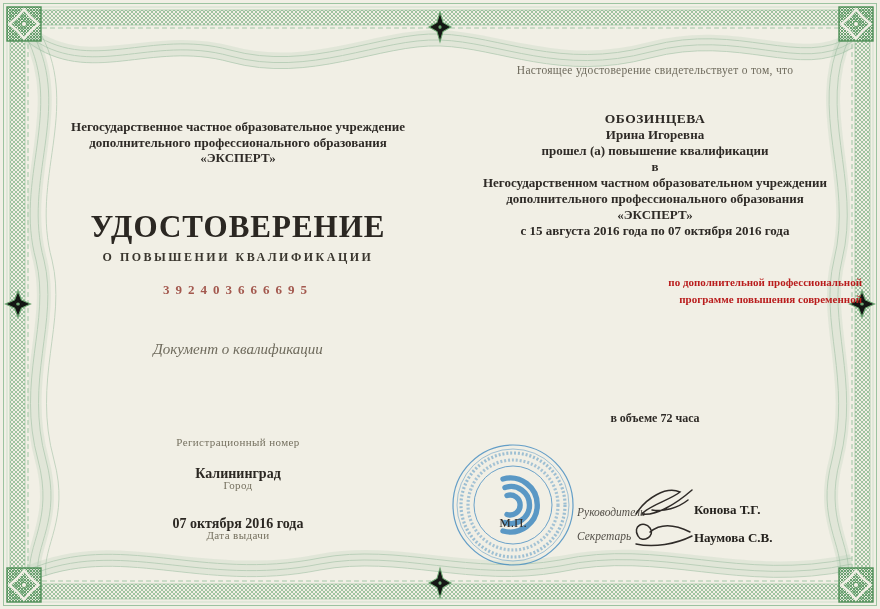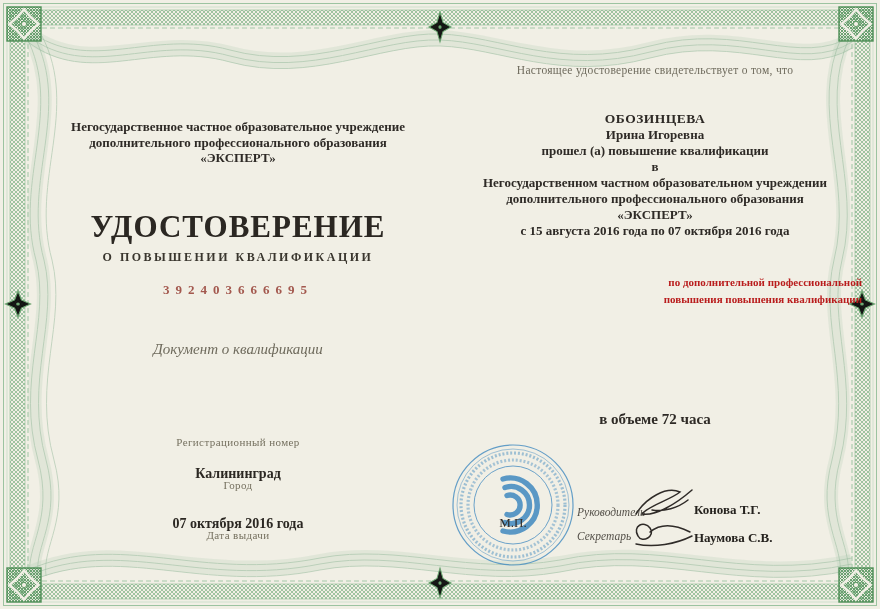--- a/index.html
+++ b/index.html
@@ -30,21 +30,21 @@
   .city-value   { top:466px; font-size:14px; font-weight:bold; color:#2b2722; }
   .date-label   { top:497px; }
   .date-value   { top:516px; font-size:14px; font-weight:bold; color:#2b2722; }
 
   
   .statement    { top:64px;  font-size:11.5px; color:#6e6a5c; letter-spacing:0.3px; }
   .holder-block { top:111px; font-size:13px; font-weight:bold; color:#2e2a26; line-height:16px;text-align:center; }
   .holder-surname { font-size:13.5px; letter-spacing:0.5px; }
   .program-intro{ top:274px; font-size:11px; font-weight:bold; color:#b91c1c; line-height:17px;text-align:right; }
   .program-name { top:349px; font-size:13.5px; font-weight:bold; color:#2b2722; line-height:17px; }
-  .hours        { top:411px; font-size:15px; font-weight:bold; color:#2e2a26; }
+  .hours        { top:411px; font-size:12px; font-weight:bold; color:#2e2a26; }
 
   .sig-role  { font-size:11.5px; font-style:italic; color:#55514a; }
   .sig-role1 { left:577px; top:506px; }
   .sig-role2 { left:577px; top:530px; }
   .sig-name  { font-size:13px; font-weight:bold; color:#25221e; }
   .sig-name1 { left:694px; top:502px; }
   .sig-name2 { left:694px; top:530px; }
 
   .seal-wrap { left:448px; top:441px; width:130px; height:130px; }
 </style>
@@ -149,21 +149,21 @@
     <div>прошел (а) повышение квалификации</div>
     <div>в</div>
     <div>Негосударственном частном образовательном учреждении</div>
     <div>дополнительного профессионального образования</div>
     <div>«ЭКСПЕРТ»</div>
     <div>с 15 августа 2016 года по 07 октября 2016 года</div>
   </div>
 
   <div class="abs ctr col-right program-intro">
     <div>по дополнительной профессиональной</div>
-    <div>повышения повышения квалификации</div>
+    <div>программе повышения современной</div>
   </div>
 
 
   <div class="abs ctr col-right hours">в объеме 72 часа</div>
 
   <svg class="abs seal-wrap" width="130" height="130" viewBox="0 0 130 130" xmlns="http://www.w3.org/2000/svg">
     <g transform="translate(65,64)" fill="none" stroke="#4a8fc2">
       <circle r="60" stroke-width="1.2" opacity="0.85"></circle>
       <circle r="56" stroke-width="0.7" opacity="0.7"></circle>
       <circle r="52" stroke-width="3.2" stroke-dasharray="2 1.9" opacity="0.5"></circle>

